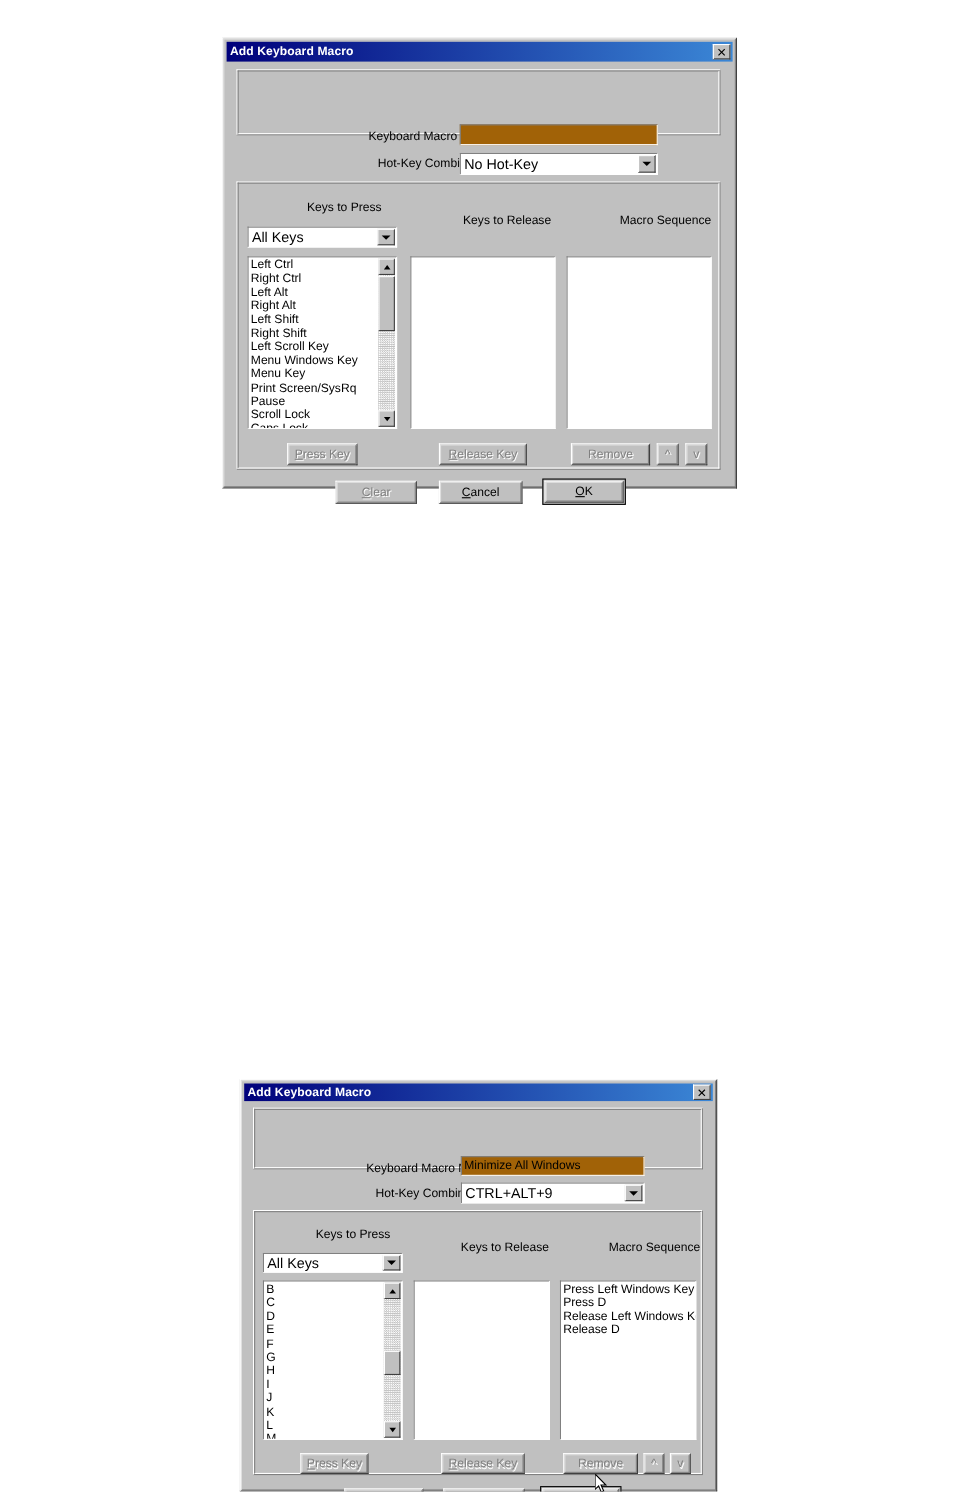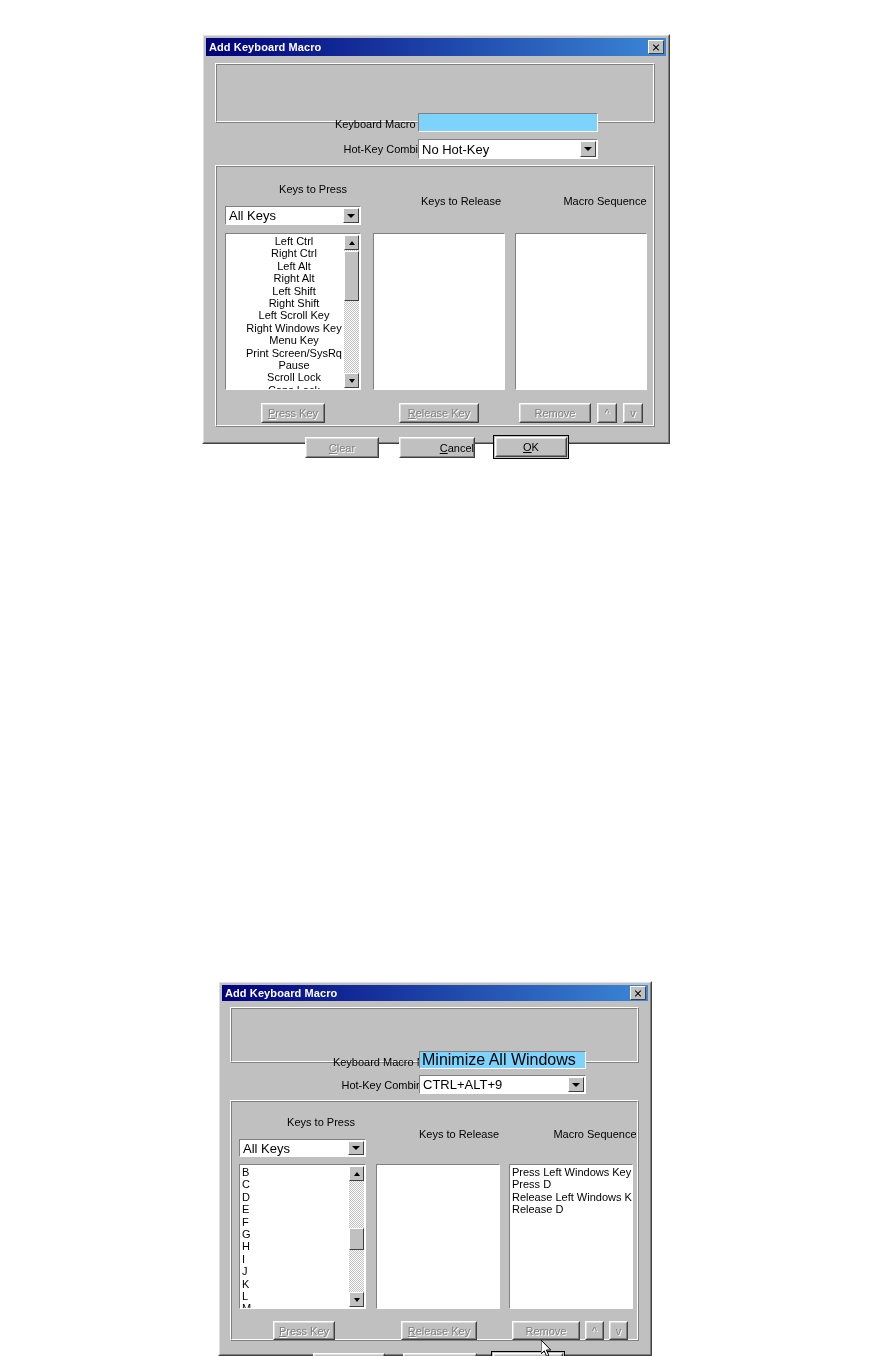--- a/index.html
+++ b/index.html
@@ -100,27 +100,27 @@
     font-size: 11px;
     color: #000000;
     white-space: nowrap;
   }
   .lbl.right { text-align: right; }
   .lbl.center { text-align: center; }
 
   
   .textbox {
     position: absolute;
-    background: #7dd3fc;
+    background: #a16207;
     border-top: 1px solid #808080;
     border-left: 1px solid #808080;
     border-right: 1px solid #ffffff;
     border-bottom: 1px solid #ffffff;
     box-sizing: border-box;
-    font-size: 16px;
+    font-size: 11px;
     color: #000000;
     padding: 1px 2px;
     overflow: hidden;
     white-space: nowrap;
     display: flex;
     align-items: center;
   }
 
   
   .combo {
@@ -333,30 +333,30 @@
     <div class="lbl center" style="left:168px; top:160px; width:180px;">Keys to Release</div>
     <div class="lbl center" style="left:312px; top:160px; width:180px;">Macro Sequence</div>
 
     <div class="combo" style="left:22px; top:171px; width:136px; height:19px;">
       <span>All Keys</span>
       <div class="combo-btn">
           <div class="arrow-down"></div>
         </div>
     </div>
 
-    <div class="listbox" style="left:22px; top:198px; width:136px; height:157px;text-align:center;">
+    <div class="listbox" style="left:22px; top:198px; width:136px; height:157px;">
       <div class="list-items" id="top-keys">
           <div>Left Ctrl</div>
           <div>Right Ctrl</div>
           <div>Left Alt</div>
           <div>Right Alt</div>
           <div>Left Shift</div>
           <div>Right Shift</div>
           <div>Left Scroll Key</div>
-          <div>Right Windows Key</div>
+          <div>Menu Windows Key</div>
           <div>Menu Key</div>
           <div>Print Screen/SysRq</div>
           <div>Pause</div>
           <div>Scroll Lock</div>
           <div>Caps Lock</div>
         </div>
       <div class="vscroll">
         <div class="sb-btn top">
             <div class="tri-up"></div>
           </div>
@@ -394,21 +394,21 @@
     </div>
     <div class="btn disabled" style="left:420px; top:368px; width:20px; height:20px;">
       <div class="inner"></div>
         <span class="caption">v</span>
     </div>
 
     <div class="btn disabled" style="left:102px; top:402px; width:74px; height:21px;">
       <div class="inner"></div>
         <span class="caption"><span class="u">C</span>lear</span>
     </div>
-    <div class="btn" style="left:196px; top:402px; width:76px; height:21px;justify-content:flex-end;">
+    <div class="btn" style="left:196px; top:402px; width:76px; height:21px;">
       <div class="inner"></div>
         <span class="caption"><span class="u">C</span>ancel</span>
     </div>
     <div class="btn default" style="left:290px; top:400px; width:76px; height:24px;">
       <div class="face"></div>
         <div class="face2"></div>
         <span class="caption"><span class="u">O</span>K</span>
     </div>
 
   </div>

